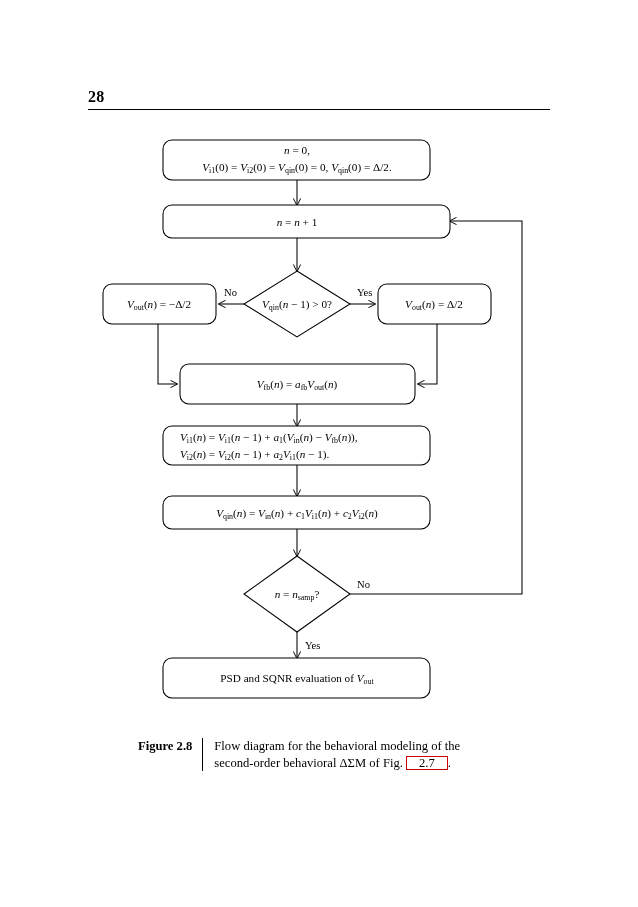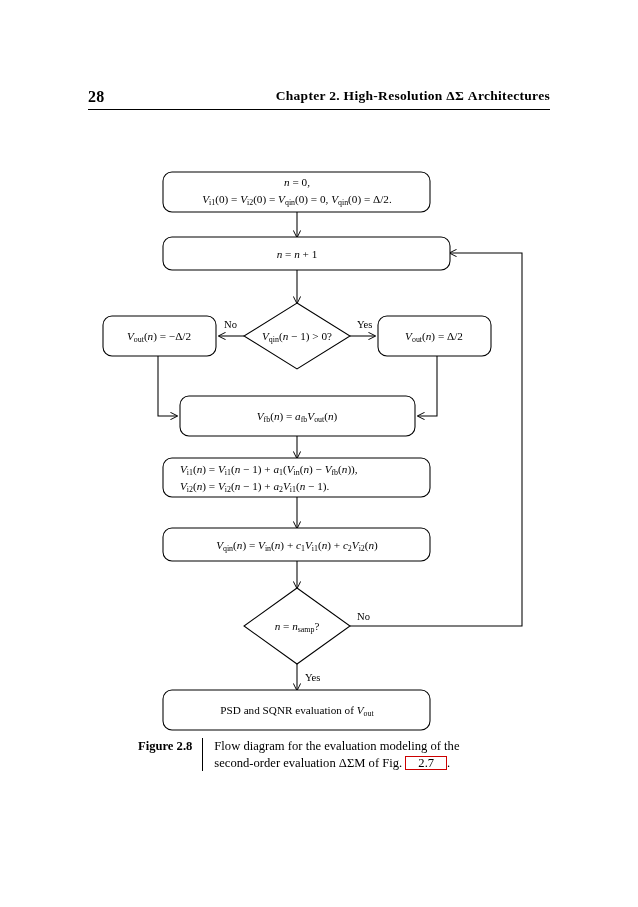--- a/index.html
+++ b/index.html
@@ -46,21 +46,21 @@
     left: 0;
     right: 0;
     top: 21px;
     border-top: 1.1px solid #000;
   }
 
   
   .figure-area {
     position: absolute;
     left: 0;
-    top: 148px;
+    top: 116px;
     width: 638px;
     height: 600px;
   }
   svg.flow { display: block; }
 
   svg.flow text {
     font-family: "Liberation Serif", "DejaVu Serif", serif;
     fill: #000;
   }
   .math { font-style: italic; font-size: 11.2px; }
@@ -111,21 +111,20 @@
     padding: 0 12px;
     line-height: 1;
     display: inline-block;
   }
 </style>
 </head>
 <body>
 
 <div class="page-header">
   <div class="folio">28</div>
-  <div class="running-title">Chapter 2.   High-Resolution ΔΣ Architectures</div>
   <div class="rule"></div>
 </div>
 
 <div class="figure-area">
 <svg class="flow" width="638" height="600" viewBox="0 0 638 600" xmlns="http://www.w3.org/2000/svg">
 
   <defs>
     <marker id="arrow" viewBox="0 0 10 10" refX="9" refY="5" markerWidth="7" markerHeight="7" orient="auto-start-reverse">
       <path d="M 0 0 L 10 5 L 0 10" fill="none" stroke="#000" stroke-width="1.3"></path>
     </marker>
@@ -233,17 +232,17 @@
     </text>
   </g>
 
 </svg>
 </div>
 
 <div class="caption">
   <div class="caption-label">Figure 2.8</div>
   <div class="caption-divider"></div>
   <div class="caption-body">
-    <span>Flow diagram for the evaluation modeling of the</span><br>
-    <span>second-order evaluation ΔΣM of Fig.</span>
+    <span>Flow diagram for the behavioral modeling of the</span><br>
+    <span>second-order behavioral ΔΣM of Fig.</span>
     <a class="xref" href="#" style="color:#000;text-decoration:none;">2.7</a><span>.</span>
   </div>
 </div>
 
 </body></html>

